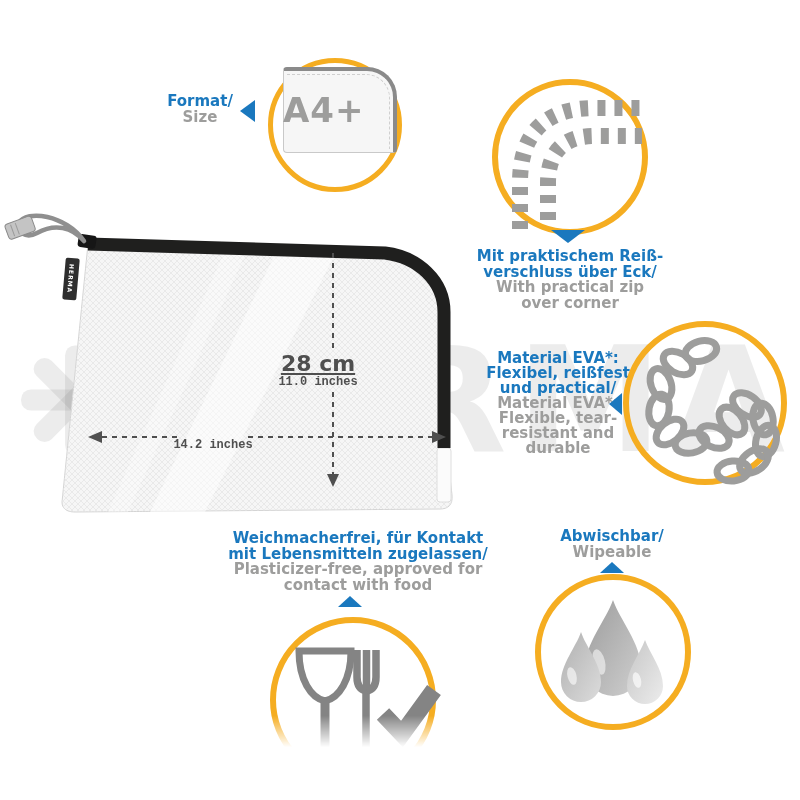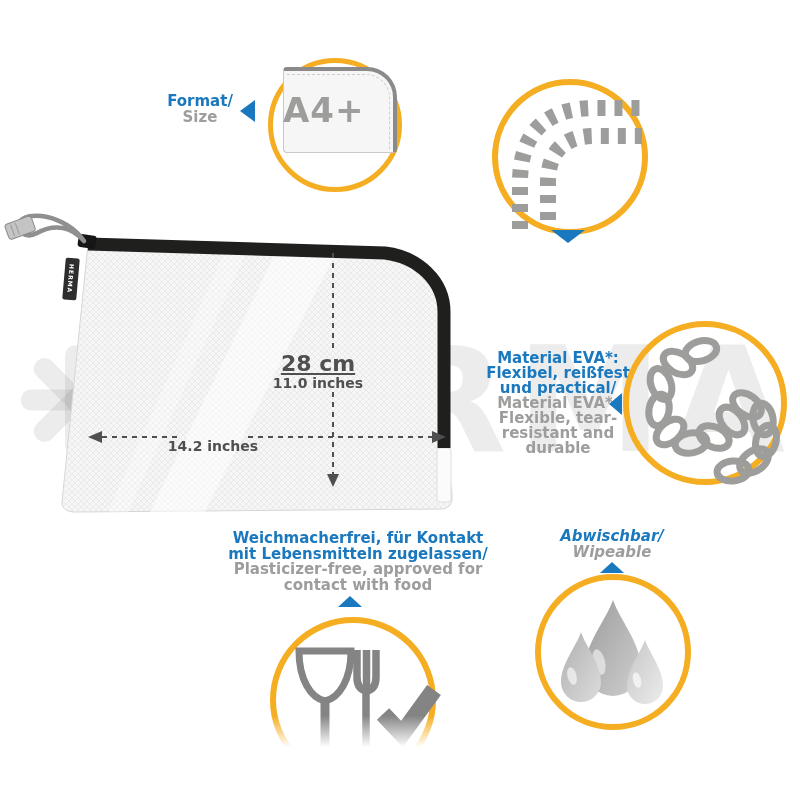--- a/index.html
+++ b/index.html
@@ -38,21 +38,21 @@
   .food-wrap .icon-svg{left:8px;top:7px;}
   
   .pouch-svg{position:absolute;left:0;top:195px;z-index:2;}
   .pouch-tag{position:absolute;left:64px;top:258px;width:14px;height:42px;background:#2e2e2e;
              transform:rotate(5deg);border-radius:2px;z-index:3;overflow:hidden;display:flex;
              align-items:center;justify-content:center;}
   .pouch-tag span{writing-mode:vertical-rl;font-size:6px;font-weight:bold;color:#fff;letter-spacing:1px;}
   
   .dim{position:absolute;font-weight:bold;color:#4f4f4f;text-align:center;z-index:3;}
   .dim-big{font-size:22px;text-decoration:underline;}
-  .dim-small{font-size:14px;}
+  .dim-small{font-size:12px;font-family:Liberation Mono, monospace;}
 </style>
 </head>
 <body>
 
 <div class="stage">
 
   <div class="watermark">
     <svg width="150" height="150" viewBox="-80 -80 160 160">
       <g fill="currentColor">
         <rect x="-14" y="-72" width="28" height="144" rx="13"></rect>
@@ -124,20 +124,26 @@
   <div class="a4-badge">A4+</div>
 
   <div class="ring" style="left:492px;top:79px;width:156px;height:156px;"></div>
   <svg class="icon-svg" style="left:492px;top:79px;" width="156" height="156" viewBox="0 0 156 156">
     <g stroke="#9d9d9c" stroke-width="16" fill="none" stroke-dasharray="8 9">
       <path d="M28,150 L28,104 Q28,29 103,29 L150,29"></path>
       <path d="M56,150 L56,104 Q56,57 103,57 L150,57" stroke-dashoffset="8"></path>
     </g>
   </svg>
   <div class="arr arr-down" style="left:551px;top:230px;"></div>
+  <div class="label" style="left:455px;top:249px;width:230px;">
+    <div class="de">Mit praktischem Reiß-</div>
+    <div class="de">verschluss über Eck/</div>
+    <div class="en">With practical zip</div>
+    <div class="en">over corner</div>
+  </div>
 
   <div class="label" style="left:458px;top:351px;width:200px;line-height:15px;">
     <div class="de">Material EVA*:</div>
     <div class="de">Flexibel, reißfest</div>
     <div class="de">und practical/</div>
     <div class="en">Material EVA*:</div>
     <div class="en">Flexible, tear-</div>
     <div class="en">resistant and</div>
     <div class="en">durable</div>
   </div>
@@ -201,21 +207,21 @@
         <path d="M29,34 C29,63 41,81 55,84 C69,81 81,63 81,34 Z" stroke-width="7"></path>
         <line x1="55" y1="84" x2="55" y2="135" stroke-width="9"></line>
         <path d="M87,33 L87,60 Q87,72 96,74 L96,135" stroke-width="7.5"></path>
         <line x1="96.5" y1="33" x2="96.5" y2="74" stroke-width="7.5"></line>
         <path d="M106,33 L106,60 Q106,72 97,74" stroke-width="7.5"></path>
         <path d="M113,97 L132,117 L164,73" stroke-width="17"></path>
       </g>
     </svg>
   </div>
 
-  <div class="label" style="left:532px;top:528px;width:160px;line-height:16px;font-style:italic;">
+  <div class="label" style="left:532px;top:528px;width:160px;line-height:16px;">
     <div class="de">Abwischbar/</div>
     <div class="en">Wipeable</div>
   </div>
   <div class="arr arr-up" style="left:600px;top:562px;"></div>
   <div class="ring" style="left:535px;top:574px;width:156px;height:156px;"></div>
   <svg class="icon-svg" style="left:535px;top:574px;" width="156" height="156" viewBox="0 0 156 156">
     <defs>
       <linearGradient id="g1" x1="0" y1="0" x2="1" y2="1">
         <stop offset="0" stop-color="#9c9c9c"></stop>
           <stop offset="1" stop-color="#cfcfcf"></stop>

